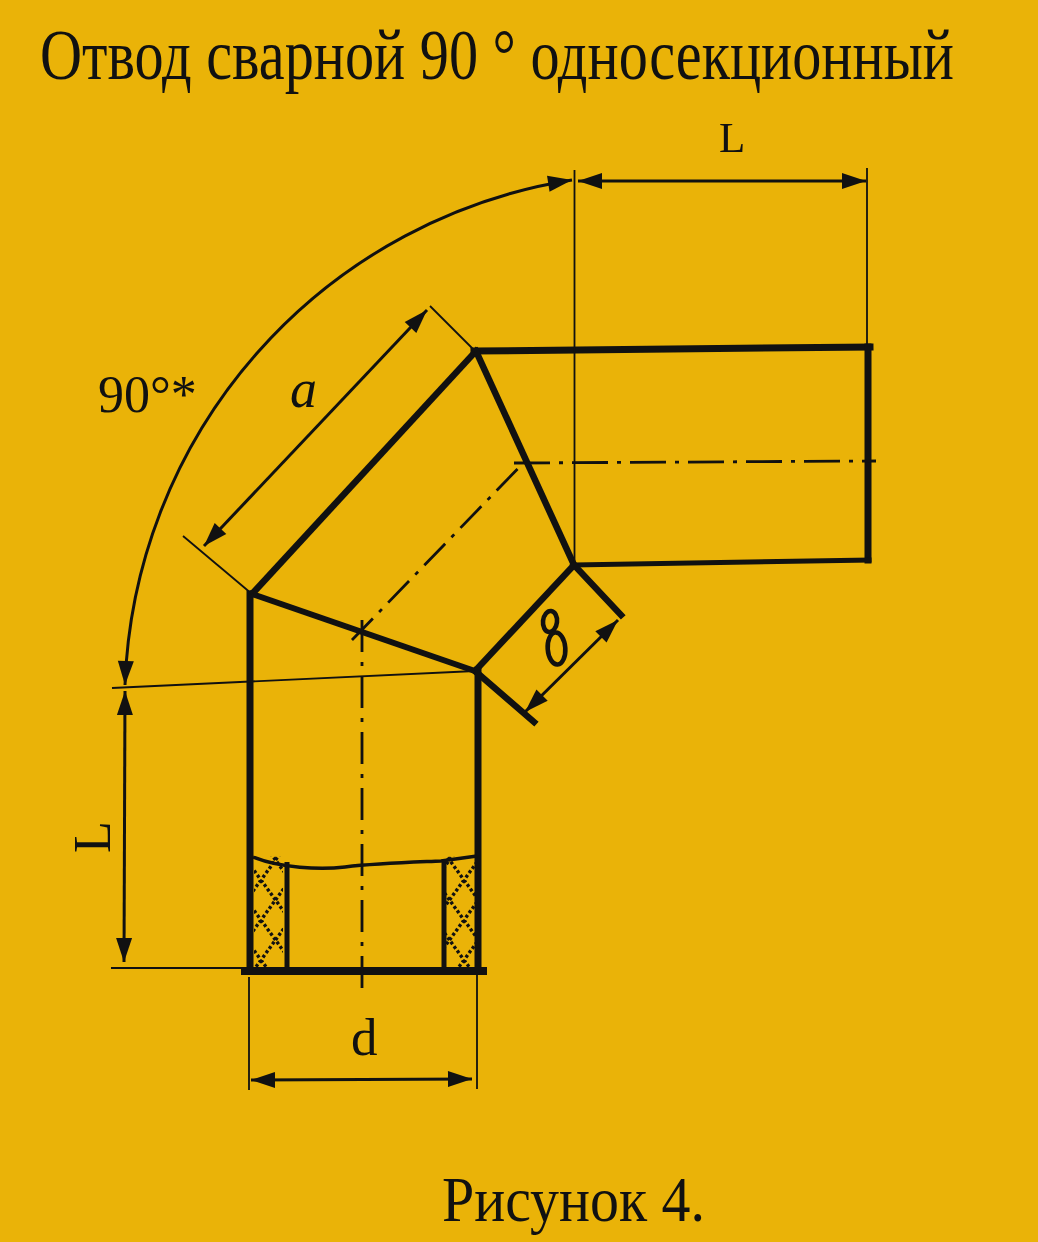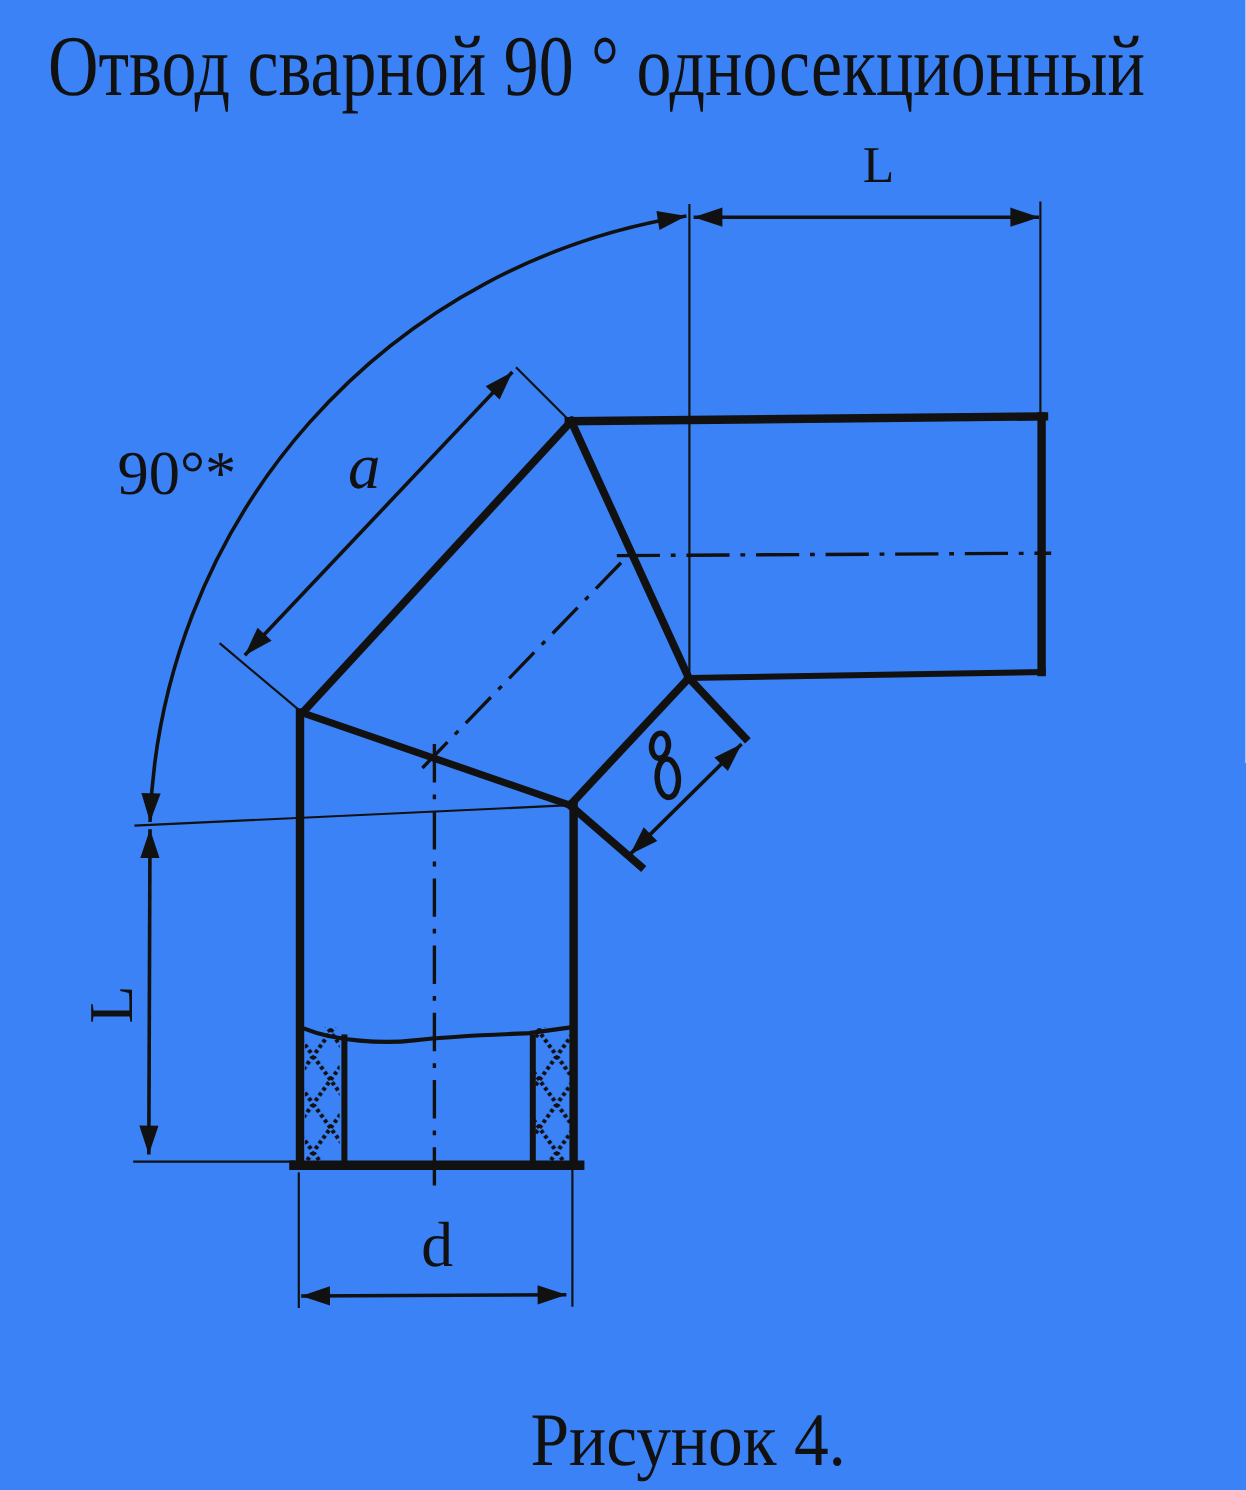--- a/index.html
+++ b/index.html
@@ -1,16 +1,16 @@
 <!DOCTYPE html>
 <html><head>
 <meta charset="utf-8">
 <style>
   html,body{margin:0;padding:0;background:#ffffff;}
-  #page{position:relative;width:1038px;height:1242px;background:#3b82f6;overflow:hidden;
+  #page{position:relative;width:1038px;height:1242px;background:#eab308;overflow:hidden;
         font-family:"Liberation Serif", serif;}
   svg{position:absolute;left:0;top:0;}
   text{fill:#111;}
 </style>
 </head>
 <body>
 <div id="page">
 <svg width="1038" height="1242" viewBox="0 0 1038 1242">
   <defs>
 

